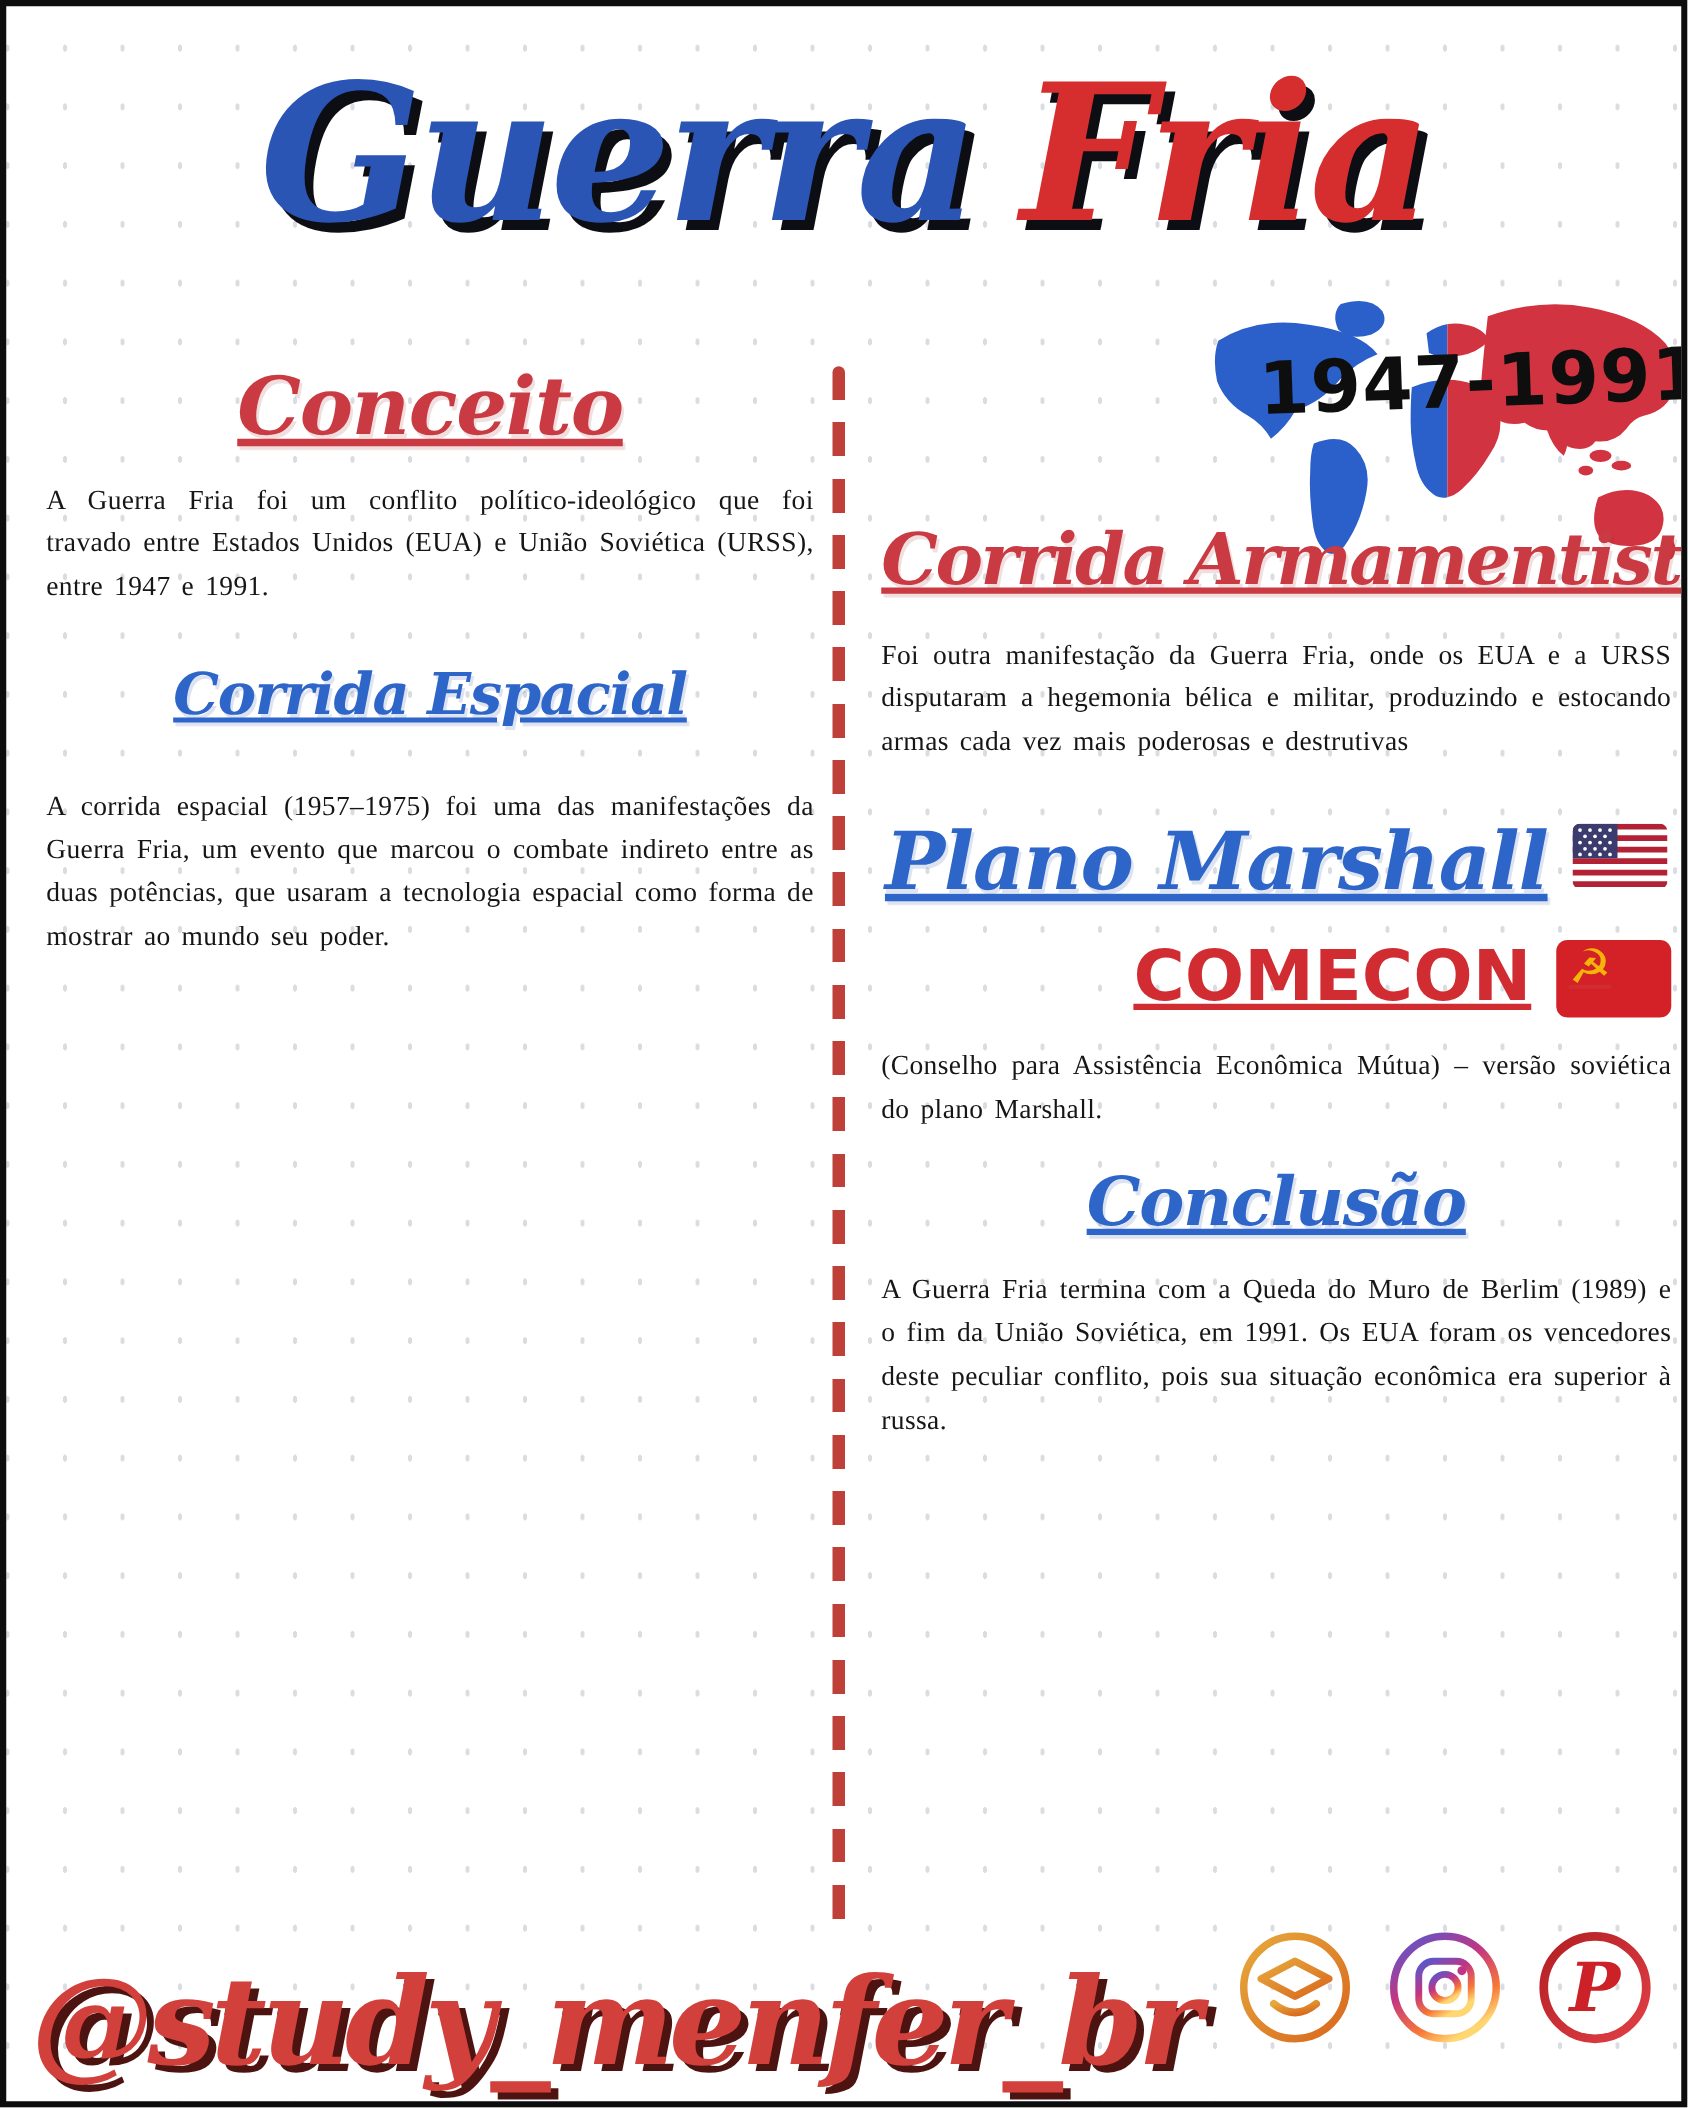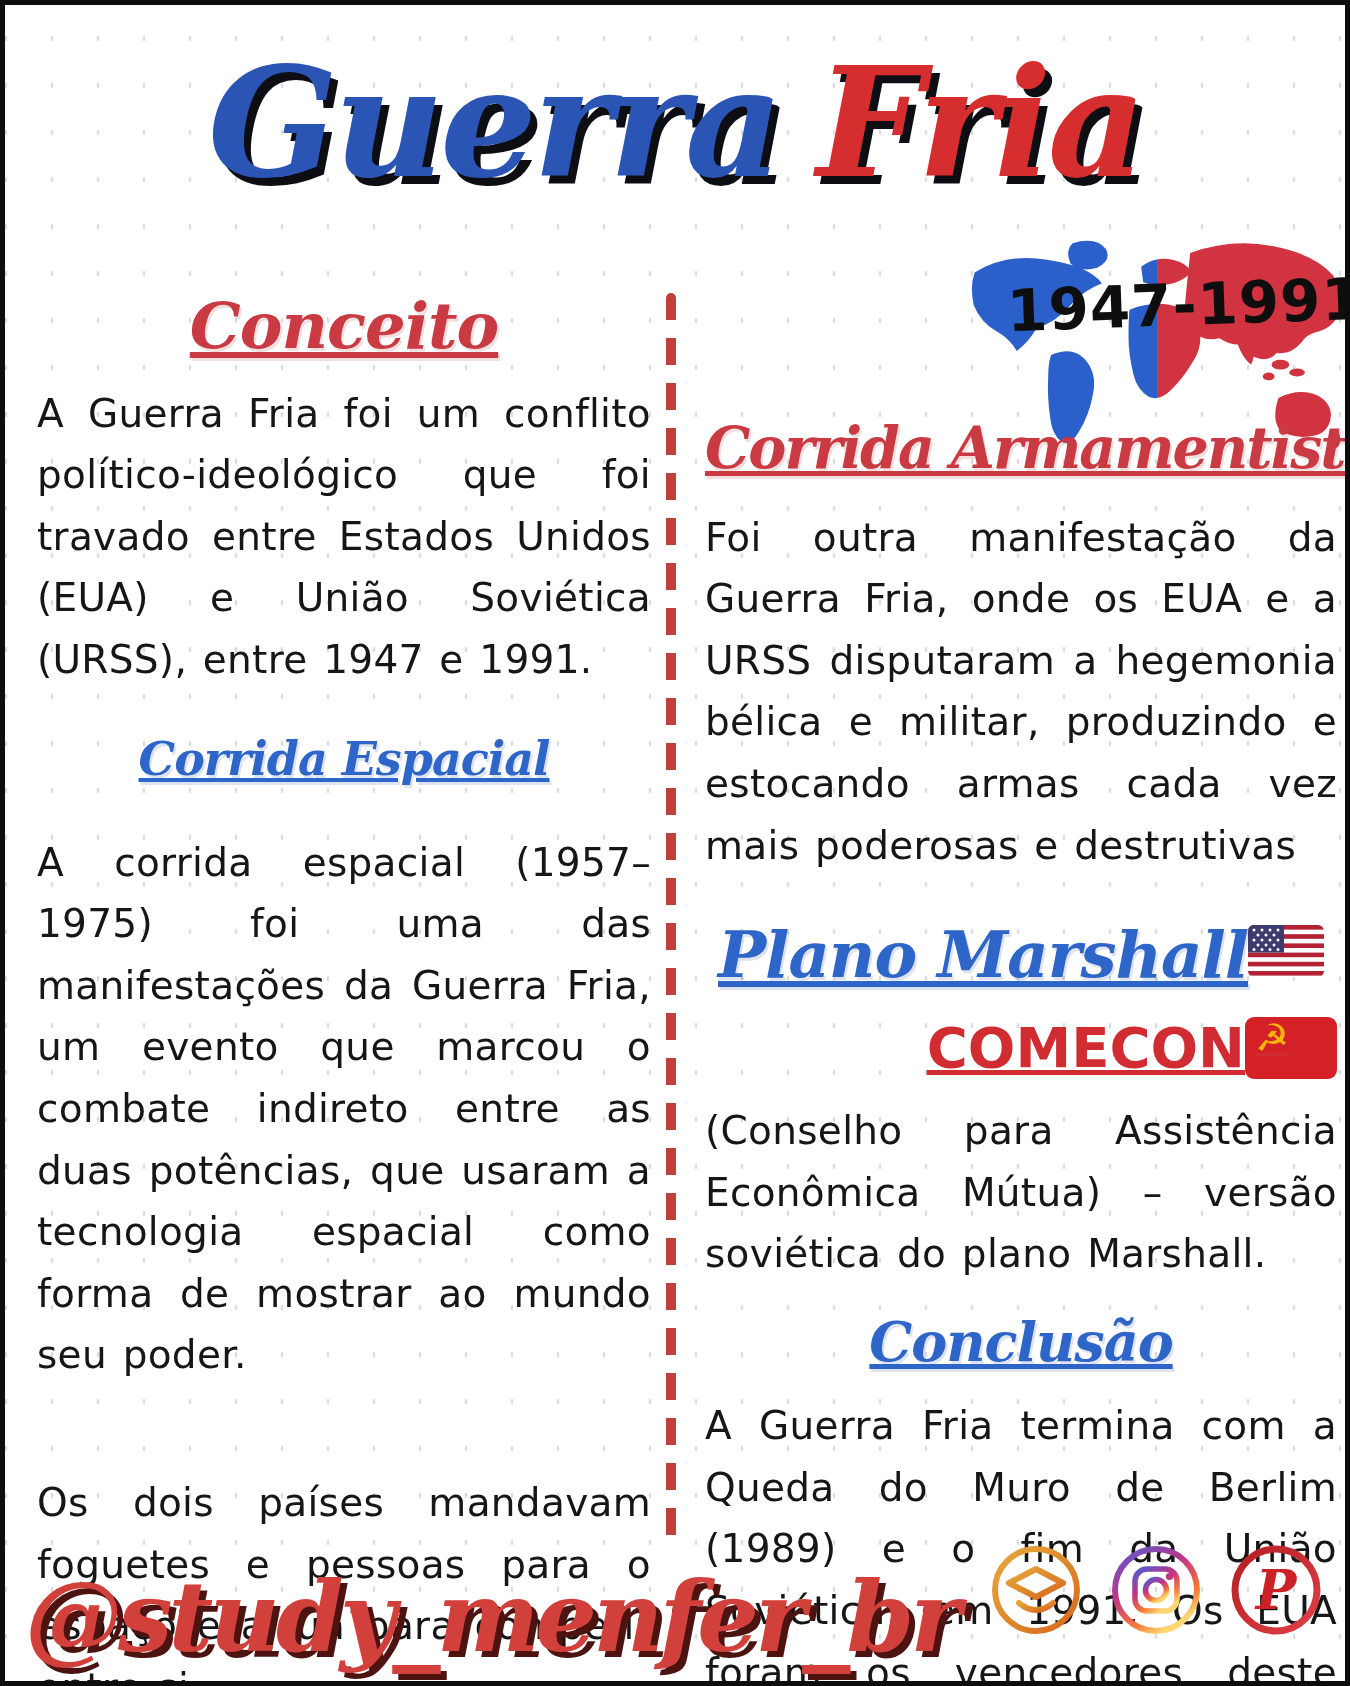--- a/index.html
+++ b/index.html
@@ -52,34 +52,34 @@
     font-style:italic;font-weight:bold;
     text-align:center;line-height:1.15;
     letter-spacing:-1px;
     text-decoration:underline;
   }
   .h-red{color:#c93a42;text-shadow:2px 3px 0 rgba(160,40,50,.15);}
   .h-blue{color:#2d65c8;text-shadow:2px 3px 0 rgba(30,70,160,.15);}
   .h-conceito{font-size:64px;margin-bottom:20px;}
   .h-espacial{font-size:46px;margin:22px 0 46px;}
   .h-armamentista{font-size:57px;margin-bottom:26px;white-space:nowrap;letter-spacing:-2px;}
-  .h-flagged{display:flex;align-items:center;justify-content:center;}
+  .h-flagged{display:flex;align-items:center;justify-content:center;gap:20px;}
   .h-marshall{font-size:64px;margin:18px 0 24px;}
   .h-comecon{
     font-family:"DejaVu Sans",sans-serif;font-style:normal;
     font-weight:bold;font-size:56px;color:#d02c31;
     letter-spacing:0px;margin:14px 0 20px;justify-content:flex-end;
   }
   .h-conclusao{font-size:54px;margin:2px 0 22px;}
   .body-text{
     margin:0 0 42px;
-    font-size:39px;line-height:1.58;
+    font-size:22px;line-height:1.58;
     color:#161616;
     text-align:justify;
-    letter-spacing:.3px;word-spacing:3px;
+    letter-spacing:.3px;word-spacing:3px;font-family:Liberation Serif, serif;
   }
   .mb-big{margin-bottom:86px;}
   .mb-small{margin-bottom:26px;}
   .flag{flex:0 0 auto;border-radius:6px;}
   .flag-ussr-box{
     width:92px;height:62px;background:#d42127;border-radius:9px;
     display:flex;align-items:flex-start;justify-content:flex-start;
     padding:2px 0 0 10px;box-sizing:border-box;
   }
   .flag-ussr-box .sickle{
@@ -141,21 +141,20 @@
   </div>
   <div class="map-years">1947-1991</div>
 
   <div class="divider"></div>
 
   <div class="col col-left">
     <h2 class="h-red h-conceito">Conceito</h2>
     <p class="body-text">A Guerra Fria foi um conflito político-ideológico que foi travado entre Estados Unidos (EUA) e União Soviética (URSS), entre 1947 e 1991.</p>
     <h2 class="h-blue h-espacial">Corrida Espacial</h2>
     <p class="body-text mb-big">A corrida espacial (1957–1975) foi uma das manifestações da Guerra Fria, um evento que marcou o combate indireto entre as duas potências, que usaram a tecnologia espacial como forma de mostrar ao mundo seu poder.</p>
-    <p class="body-text">Os dois países mandavam foguetes e pessoas para o espaço e a lua para competir entre si.</p>
   </div>
 
   <div class="col col-right">
     <h2 class="h-red h-armamentista">Corrida Armamentista</h2>
     <p class="body-text">Foi outra manifestação da Guerra Fria, onde os EUA e a URSS disputaram a hegemonia bélica e militar, produzindo e estocando armas cada vez mais poderosas e destrutivas</p>
 
     <h2 class="h-blue h-marshall h-flagged">
       <span>Plano Marshall</span>
       <span class="flag">
         <svg width="76" height="52" viewBox="0 0 76 52">

